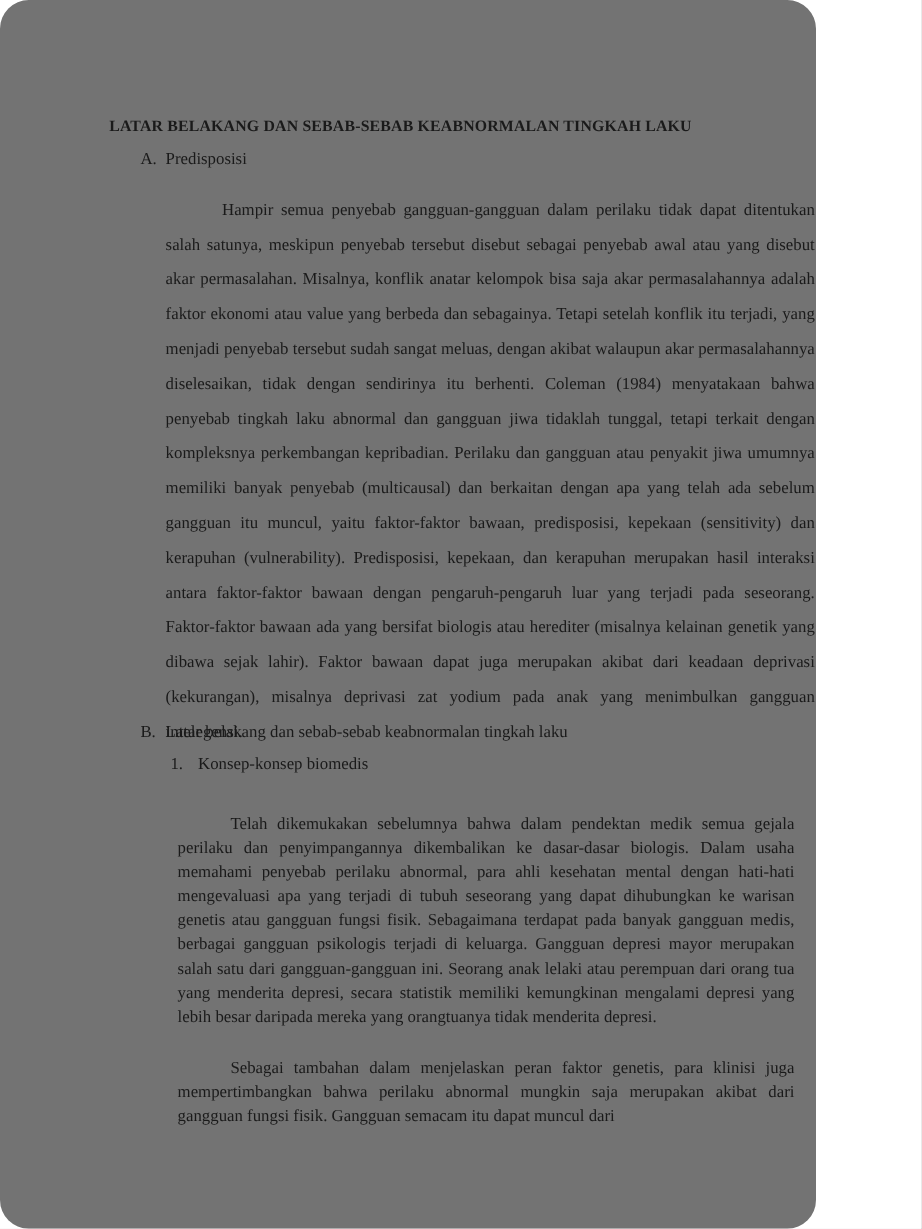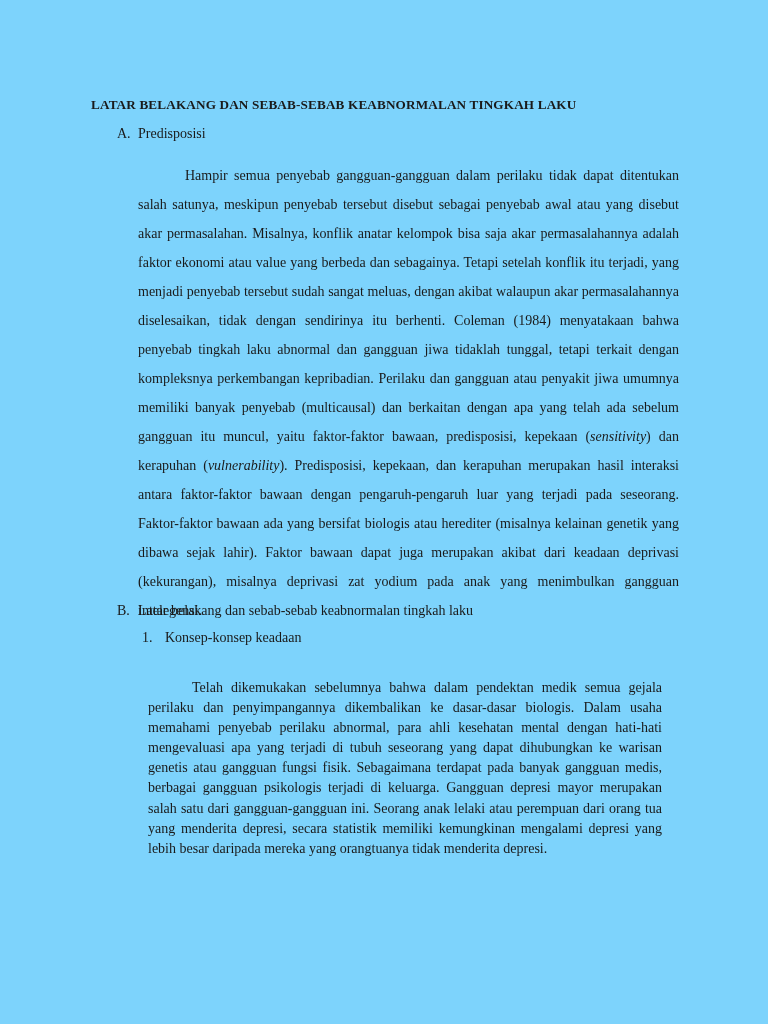--- a/index.html
+++ b/index.html
@@ -2,26 +2,27 @@
 <html><head>
 <meta charset="utf-8">
 <style>
   html, body {
     margin: 0;
     padding: 0;
     background: #ffffff;
   }
   .page {
     position: relative;
-    width: 768px;
+    width: 680px;
     height: 1024px;
-    background: #7dd3fc;
+    background: #737373;
     overflow: hidden;
     font-family: "Liberation Serif", "DejaVu Serif", serif;
     color: #1a1a1a;
+    border-radius: 24px;
     -webkit-font-smoothing: antialiased;
   }
 
   
   .doc-title {
     position: absolute;
     left: 91px;
     top: 88px;
     width: 590px;
     font-size: 13.2px;
@@ -85,21 +86,21 @@
     left: 148px;
     width: 514px;
     font-size: 14px;
     line-height: 20.1px;
     text-align: justify;
     text-justify: inter-word;
     text-indent: 44px;
     hyphens: none;
   }
 
-  .it { font-style: italic; }
+  .it { }
 
   
   .para-a, .para-b { white-space: normal; }
 </style>
 </head>
 <body>
 
 <div class="page">
 
   <h1 class="doc-title">LATAR BELAKANG DAN SEBAB-SEBAB KEABNORMALAN TINGKAH LAKU</h1>
@@ -111,19 +112,20 @@
 
   <p class="para-a" style="top: 147px;"><span>Hampir semua penyebab gangguan-gangguan dalam perilaku tidak dapat ditentukan salah satunya, meskipun penyebab tersebut disebut sebagai penyebab awal atau yang disebut akar permasalahan. Misalnya, konflik anatar kelompok bisa saja akar permasalahannya adalah faktor ekonomi atau value yang berbeda dan sebagainya. Tetapi setelah konflik itu terjadi, yang menjadi penyebab tersebut sudah sangat meluas, dengan akibat walaupun akar permasalahannya diselesaikan, tidak dengan sendirinya itu berhenti.  Coleman (1984) menyatakaan bahwa  penyebab tingkah laku abnormal dan gangguan jiwa tidaklah tunggal, tetapi terkait dengan kompleksnya perkembangan kepribadian.  Perilaku dan gangguan atau penyakit jiwa umumnya memiliki banyak penyebab (multicausal) dan berkaitan dengan apa yang telah ada sebelum gangguan  itu muncul, yaitu faktor-faktor bawaan, predisposisi, kepekaan (</span><span class="it">sensitivity</span><span>) dan kerapuhan (</span><span class="it">vulnerability</span><span>). Predisposisi, kepekaan, dan kerapuhan merupakan hasil interaksi antara faktor-faktor bawaan dengan pengaruh-pengaruh luar  yang terjadi pada seseorang. Faktor-faktor bawaan ada yang bersifat biologis atau herediter (misalnya kelainan genetik yang dibawa sejak lahir). Faktor bawaan dapat juga merupakan akibat dari keadaan deprivasi (kekurangan), misalnya deprivasi zat yodium  pada anak yang menimbulkan gangguan intelegensi.</span></p>
 
   <div class="alpha-heading" style="top: 601px;">
     <span class="marker">B.</span>
     <span class="htext">Latar belakang dan sebab-sebab keabnormalan tingkah laku</span>
   </div>
 
   <div class="num-heading" style="top: 628px;">
     <span class="marker">1.</span>
-    <span class="htext">Konsep-konsep keadaan</span>
+    <span class="htext">Konsep-konsep biomedis</span>
   </div>
 
   <p class="para-b" style="top: 664px;">Telah dikemukakan sebelumnya bahwa dalam pendektan medik semua gejala perilaku dan penyimpangannya dikembalikan ke dasar-dasar biologis. Dalam usaha memahami penyebab perilaku abnormal, para ahli kesehatan mental dengan hati-hati mengevaluasi apa yang terjadi di tubuh seseorang yang dapat dihubungkan ke warisan genetis atau gangguan fungsi fisik. Sebagaimana terdapat pada banyak gangguan medis, berbagai gangguan psikologis terjadi di keluarga. Gangguan depresi mayor merupakan salah satu dari gangguan-gangguan ini. Seorang anak lelaki atau perempuan dari orang tua yang menderita depresi, secara statistik memiliki kemungkinan mengalami depresi yang lebih besar daripada mereka yang orangtuanya tidak menderita depresi.</p>
 
+  <p class="para-b" style="top: 867px;">Sebagai tambahan dalam menjelaskan peran faktor genetis, para klinisi juga mempertimbangkan bahwa perilaku abnormal mungkin saja merupakan akibat dari gangguan fungsi fisik. Gangguan semacam itu dapat muncul dari</p>
 
 </div>
 
 </body></html>

